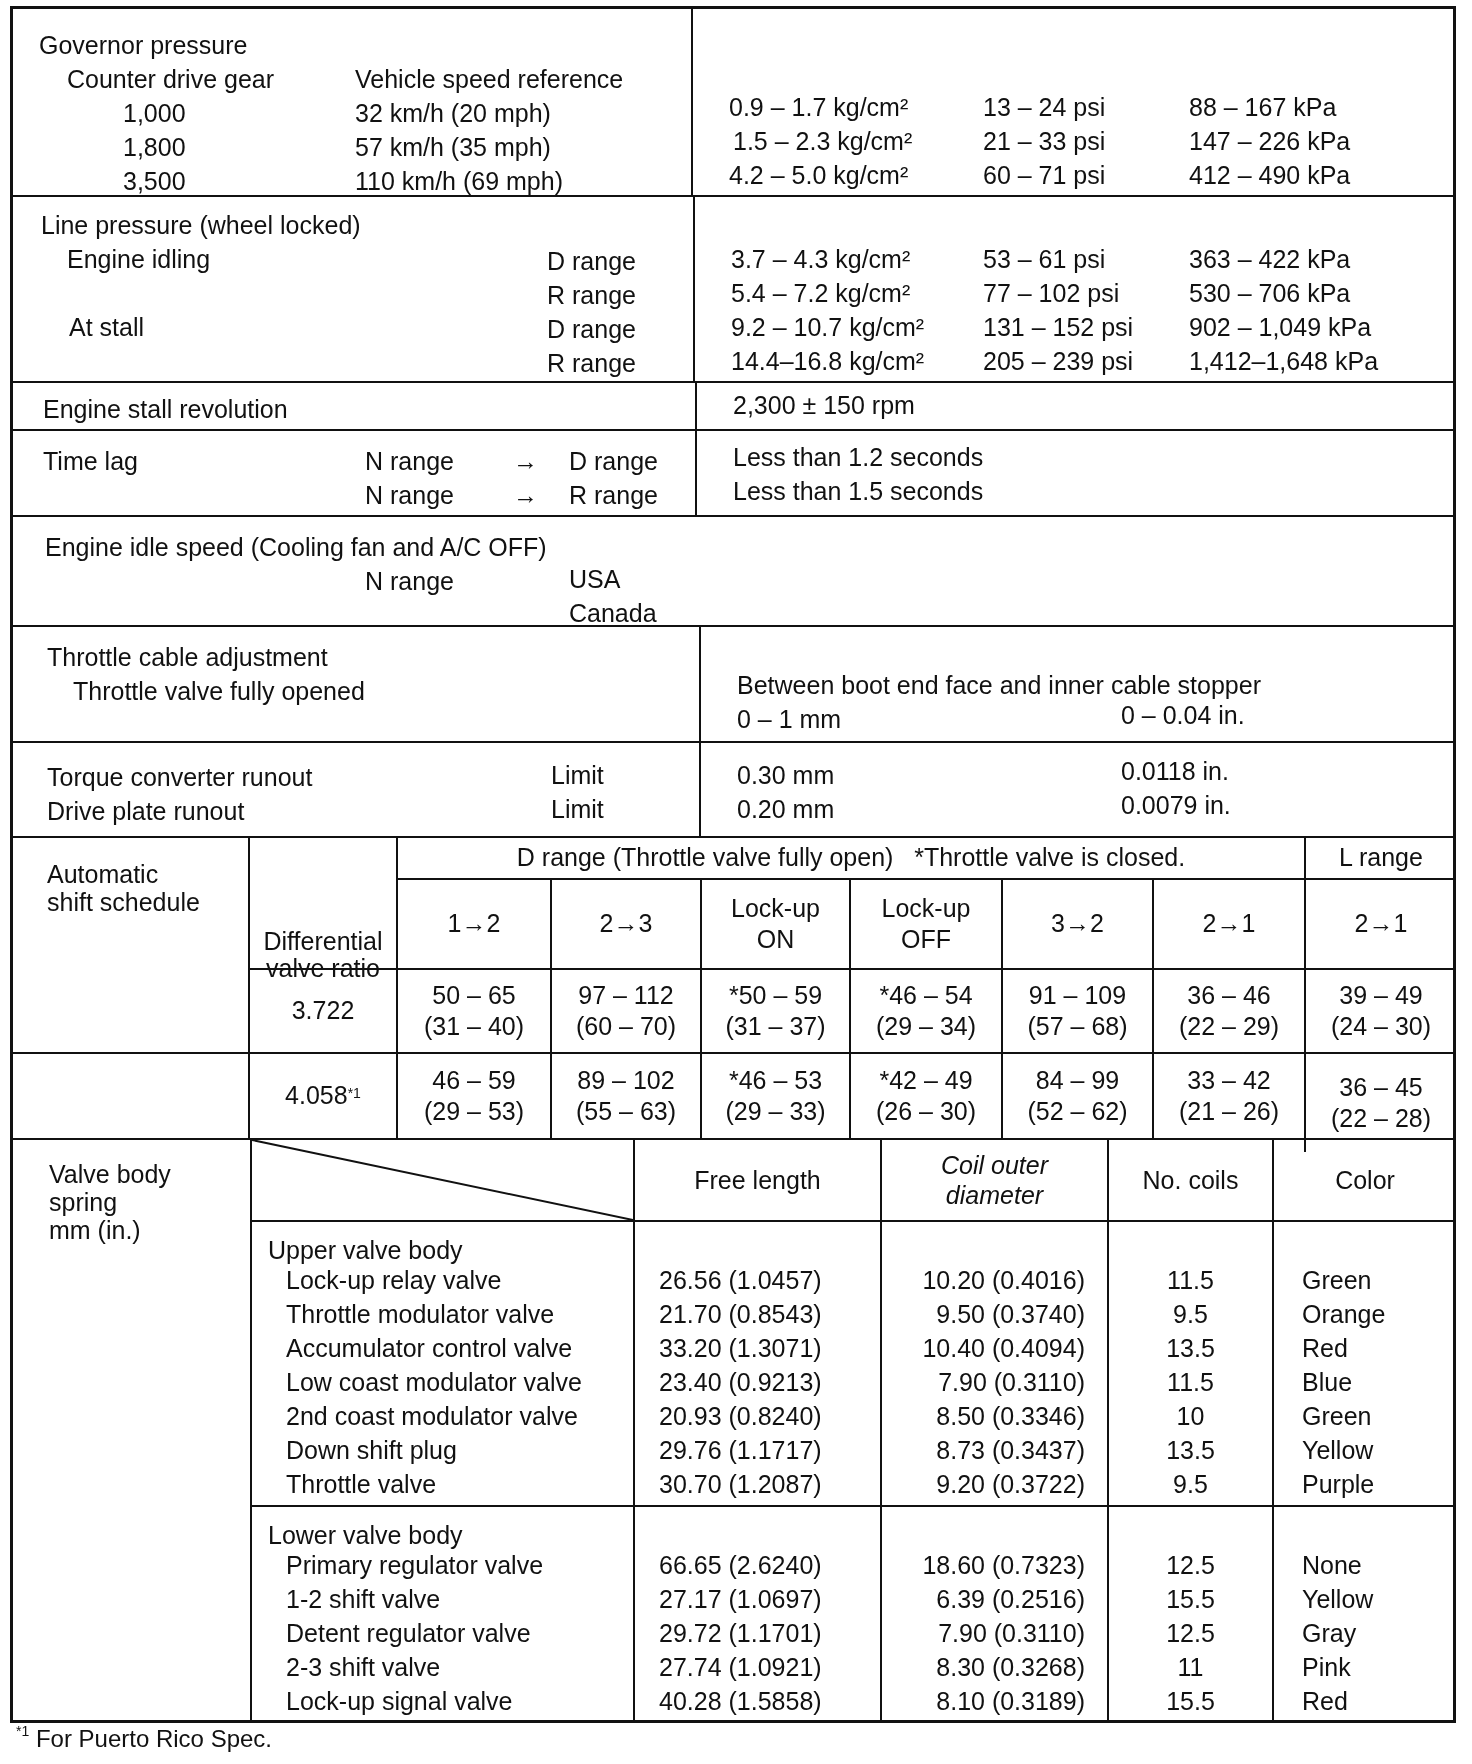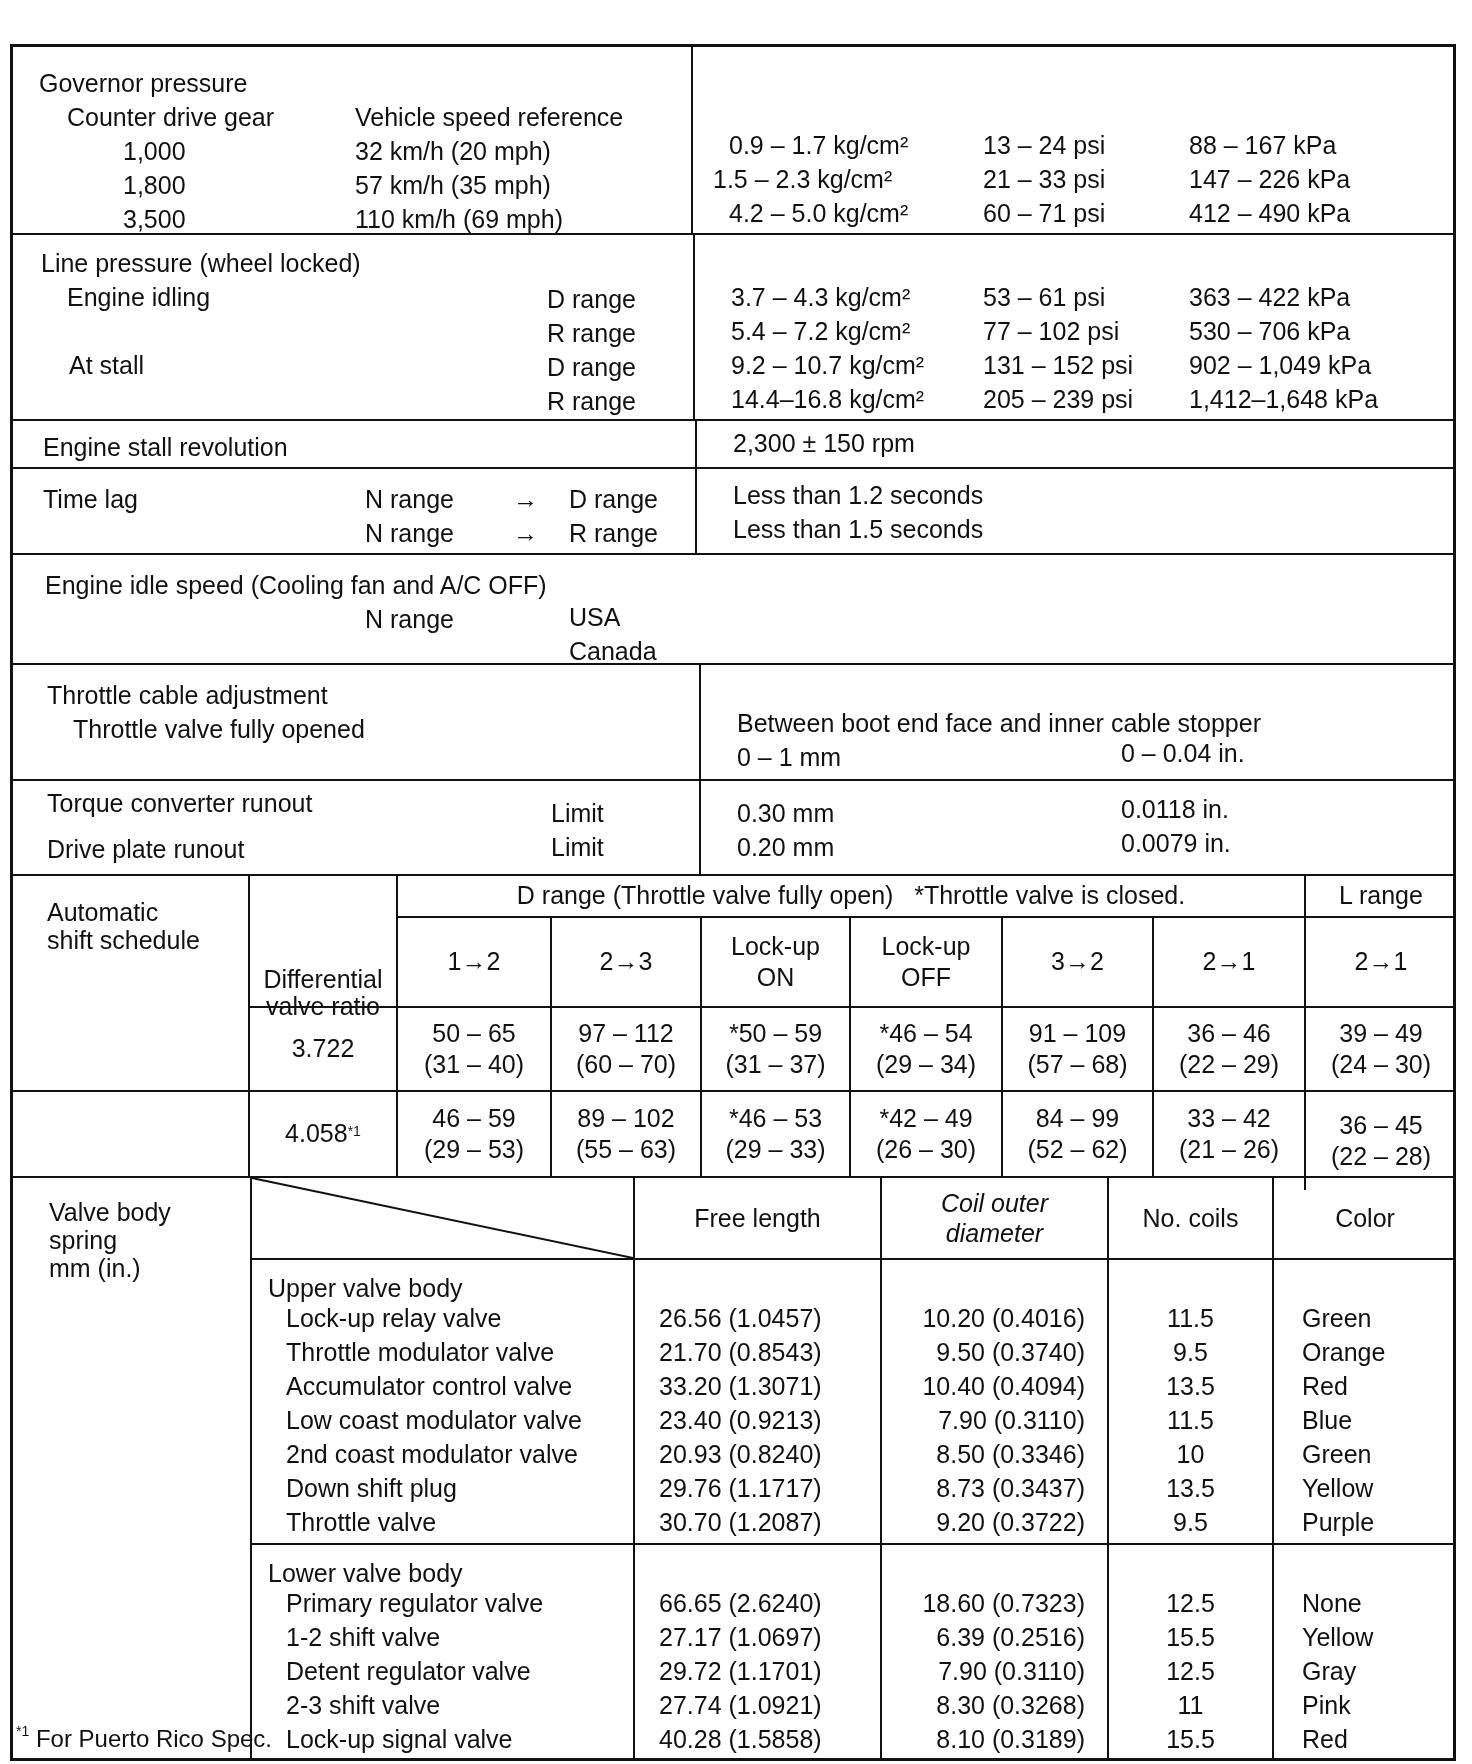--- a/index.html
+++ b/index.html
@@ -2,21 +2,21 @@
 <html><head>
 <meta charset="utf-8">
 <style>
   html, body { margin: 0; padding: 0; background: #ffffff; }
   body {
     width: 1472px; height: 1764px; position: relative; overflow: hidden;
     font-family: "Liberation Sans", sans-serif; color: #111; font-size: 25px;
   }
   .page { position: absolute; left: 10px; top: 6px; width: 1446px; }
   .sec { position: relative; border-left: 3px solid #111; border-right: 3px solid #111; border-bottom: 2px solid #111; box-sizing: border-box; }
-  .sec.first { border-top: 3px solid #111; margin-top: 38px; }
+  .sec.first { border-top: 3px solid #111; }
   .lcol { position: absolute; left: 0; top: 0; bottom: 0; width: 682px; }
   .rcol { position: absolute; left: 682px; top: 0; bottom: 0; right: 0; border-left: 2px solid #111; }
   .t { position: absolute; white-space: nowrap; line-height: 1; }
   sup { font-size: 14px; vertical-align: top; position: relative; top: -2px; }
 
   
   .shift { position: relative; height: 300px; }
   .cell { position: absolute; box-sizing: border-box; border-left: 2px solid #111; border-top: 2px solid #111; display: flex; align-items: center; justify-content: center; text-align: center; line-height: 1.25; }
   .valve { position: relative; }
   .footnote { position: absolute; left: 16px; top: 1725px; font-size: 24px; white-space: nowrap; }
@@ -35,21 +35,21 @@
       <span class="t" style="left:342px;top:92px">32 km/h (20 mph)</span>
       <span class="t" style="left:110px;top:126px">1,800</span>
       <span class="t" style="left:342px;top:126px">57 km/h (35 mph)</span>
       <span class="t" style="left:110px;top:160px">3,500</span>
       <span class="t" style="left:342px;top:160px">110 km/h (69 mph)</span>
     </div>
     <div class="rcol" style="left:678px">
       <span class="t" style="left:36px;top:86px">0.9 – 1.7 kg/cm²</span>
       <span class="t" style="left:290px;top:86px">13 – 24 psi</span>
       <span class="t" style="left:496px;top:86px">88 – 167 kPa</span>
-      <span class="t" style="left:20px;top:120px">1.5 – 2.3 kg/cm²</span>
+      <span class="t" style="left:40px;top:120px">1.5 – 2.3 kg/cm²</span>
       <span class="t" style="left:290px;top:120px">21 – 33 psi</span>
       <span class="t" style="left:496px;top:120px">147 – 226 kPa</span>
       <span class="t" style="left:36px;top:154px">4.2 – 5.0 kg/cm²</span>
       <span class="t" style="left:290px;top:154px">60 – 71 psi</span>
       <span class="t" style="left:496px;top:154px">412 – 490 kPa</span>
     </div>
   </div>
 
   <div class="sec" style="height:186px">
     <div class="lcol">
@@ -118,21 +118,21 @@
     </div>
     <div class="rcol" style="left:686px">
       <span class="t" style="left:36px;top:46px">Between boot end face and inner cable stopper</span>
       <span class="t" style="left:36px;top:80px">0 – 1 mm</span>
       <span class="t" style="left:420px;top:76px">0 – 0.04 in.</span>
     </div>
   </div>
 
   <div class="sec" style="height:95px">
     <div class="lcol">
-      <span class="t" style="left:34px;top:10px">Torque converter runout</span>
+      <span class="t" style="left:34px;top:22px">Torque converter runout</span>
       <span class="t" style="left:538px;top:20px">Limit</span>
       <span class="t" style="left:34px;top:56px">Drive plate runout</span>
       <span class="t" style="left:538px;top:54px">Limit</span>
     </div>
     <div class="rcol" style="left:686px">
       <span class="t" style="left:36px;top:20px">0.30 mm</span>
       <span class="t" style="left:420px;top:16px">0.0118 in.</span>
       <span class="t" style="left:36px;top:54px">0.20 mm</span>
       <span class="t" style="left:420px;top:50px">0.0079 in.</span>
     </div>

